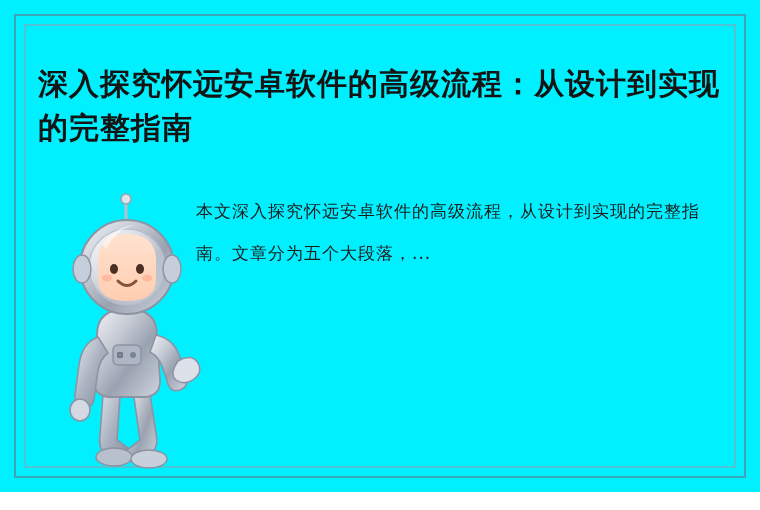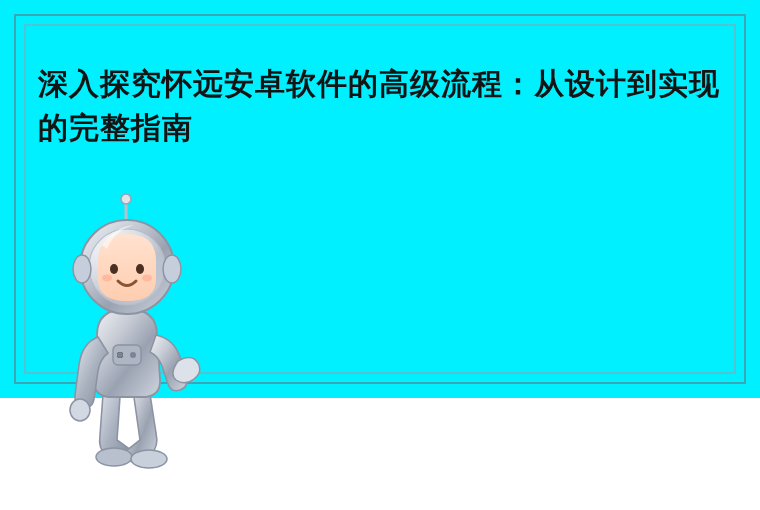--- a/index.html
+++ b/index.html
@@ -8,21 +8,21 @@
   }
   body {
     width: 760px;
     height: 510px;
     overflow: hidden;
     font-family: "Liberation Sans", sans-serif;
   }
   .card {
     position: relative;
     width: 760px;
-    height: 398px;
+    height: 492px;
     background: #00F0FF;
     box-sizing: border-box;
   }
   .border-outer {
     position: absolute;
     left: 14px;
     top: 14px;
     right: 14px;
     bottom: 14px;
     border: 2px solid #3AA7B8;
@@ -77,20 +77,21 @@
 </head>
 <body>
 
 <div class="card">
 
   <div class="border-outer"></div>
   <div class="border-inner"></div>
 
   <div class="title">深入探究怀远安卓软件的高级流程：从设计到实现的完整指南</div>
 
+  <div class="body-text">本文深入探究怀远安卓软件的高级流程，从设计到实现的完整指南。文章分为五个大段落，...</div>
 
   <div class="astro">
     <svg width="150" height="285" viewBox="0 0 150 285" xmlns="http://www.w3.org/2000/svg">
       <defs>
         <linearGradient id="metal" x1="0" y1="0" x2="1" y2="1">
           <stop offset="0%" stop-color="#f2f4f7"></stop>
           <stop offset="35%" stop-color="#c3c8d2"></stop>
           <stop offset="60%" stop-color="#9aa2b1"></stop>
           <stop offset="100%" stop-color="#cfd5df"></stop>
         </linearGradient>

